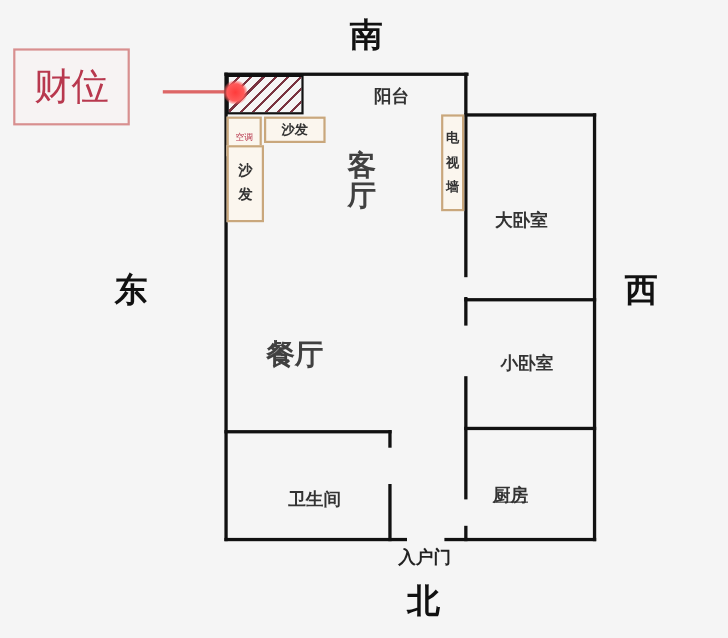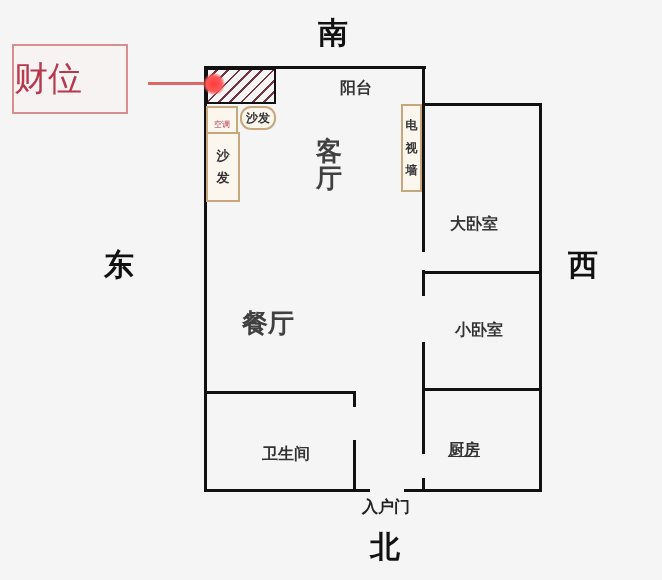--- a/index.html
+++ b/index.html
@@ -14,23 +14,23 @@
       line-height: 1;
     }
     .room-label { position: absolute; font-size: 16px; color: #333; font-weight: bold; }
     .big-red { position: absolute; color: #404040; font-weight: bold; font-size: 26px; line-height: 1.05; }
     .furn {
       position: absolute; border: 2px solid #c9a77c; background: #fbf6ee;
       color: #333; font-weight: bold; box-sizing: border-box;
       display: flex; align-items: center; justify-content: center; text-align: center;
     }
     .callout {
-      position: absolute; left: 12px; top: 44px; width: 116px; height: 70px;
+      position: absolute; left: 12px; top: 44px; width: 106px; height: 70px;
       border: 2px solid #d88f8f; box-sizing: border-box; background: #f7f3f3;
-      display: flex; align-items: center; justify-content: flex-start;
+      display: flex; align-items: center; justify-content: center;
       color: #b8384e; font-size: 34px; font-family: "DejaVu Serif", serif;
     }
     .arrow-line { position: absolute; left: 148px; top: 82px; width: 60px; height: 3px; background: #d66; }
     .hatch {
       position: absolute; left: 206px; top: 68px; width: 70px; height: 36px;
       border: 2px solid #111; box-sizing: border-box;
       background: repeating-linear-gradient(-45deg, #f5f5f5 0 6px, #7a3340 6px 8px);
     }
     .red-dot {
       position: absolute; left: 203px; top: 73px; width: 22px; height: 22px; border-radius: 50%;
@@ -79,33 +79,33 @@
   <div class="wall" style="left:353px;top:391px;width:3px;height:16px;"></div>
   <div class="wall" style="left:353px;top:440px;width:3px;height:52px;"></div>
 </div>
 
 <div class="hatch"></div>
 <div class="red-dot"></div>
 
 <div class="furn" style="left:206px;top:106px;width:32px;height:36px;font-size:8px;color:#b8384e;font-weight:normal;">
   <span>空调</span>
 </div>
-<div class="furn" style="left:240px;top:106px;width:36px;height:24px;font-size:12px;border-radius:11px;">
+<div class="furn" style="left:240px;top:106px;width:56px;height:24px;font-size:12px;">
   <span>沙发</span>
 </div>
 <div class="furn" style="left:206px;top:132px;width:34px;height:70px;font-size:13px;flex-direction:column;line-height:1.7;">
   <span>沙</span>
   <span>发</span>
 </div>
 <div class="furn" style="left:401px;top:104px;width:21px;height:88px;font-size:12px;flex-direction:column;line-height:1.9;">
   <span>电</span>
   <span>视</span>
   <span>墙</span>
 </div>
 
 <div class="room-label" style="left:340px;top:78px;">阳台</div>
 <div class="big-red" style="left:312px;top:138px;width:34px;text-align:center;">客厅</div>
 <div class="big-red" style="left:242px;top:310px;text-align:right;">餐厅</div>
-<div class="room-label" style="left:450px;top:190px;margin-top:24px;">大卧室</div>
+<div class="room-label" style="left:450px;top:190px;">大卧室</div>
 <div class="room-label" style="left:455px;top:320px;">小卧室</div>
 <div class="room-label" style="left:262px;top:444px;">卫生间</div>
 <div class="room-label" style="left:448px;top:440px;text-decoration:underline;">厨房</div>
 <div class="room-label" style="left:362px;top:497px;font-weight:bold;color:#222;">入户门</div>
 
 </body></html>

